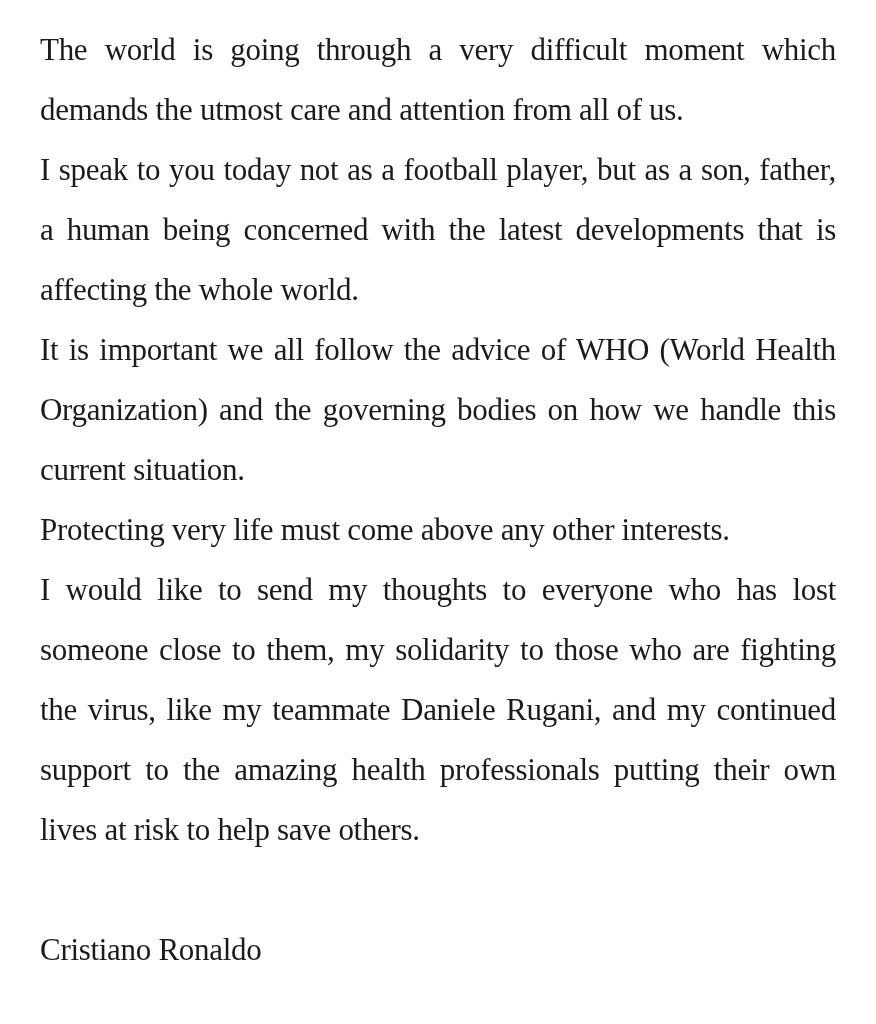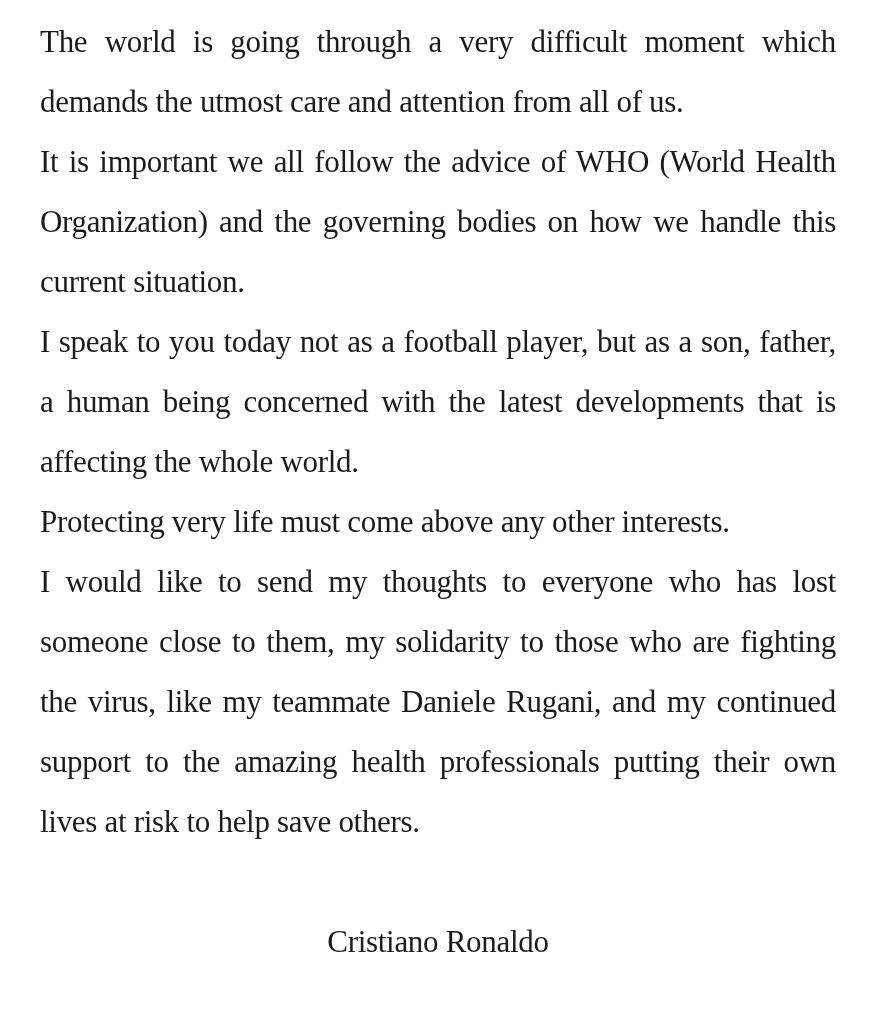--- a/index.html
+++ b/index.html
@@ -14,44 +14,44 @@
   body{
     height:1024px;
     overflow:hidden;
     font-family:"Liberation Serif","DejaVu Serif",serif;
     color:var(--ink);
   }
   .page{
     width:876px;
     height:1024px;
     background:var(--bg);
-    padding:12px 40px 0 40px;
+    padding:20px 40px 0 40px;
   }
   .statement p{
     font-size:31px;
     line-height:60px;
     letter-spacing:-0.3px;
     text-align:justify;
     text-justify:inter-word;
     color:var(--ink);
   }
   .signature{
     font-size:31px;
     line-height:60px;
     letter-spacing:-0.3px;
     margin-top:60px;
-    text-align:center;
+    text-align:left;
     color:var(--ink);
   }
 </style>
 </head>
 <body>
 
 <div class="page">
   <div class="statement">
     <p>The world is going through a very difficult moment which demands the utmost care and attention from all of us.</p>
+    <p>I speak to you today not as a football player, but as a son, father, a human being concerned with the latest developments that is affecting the whole world.</p>
     <p>It is important we all follow the advice of WHO (World Health Organization) and the governing bodies on how we handle this current situation.</p>
-    <p>I speak to you today not as a football player, but as a son, father, a human being concerned with the latest developments that is affecting the whole world.</p>
     <p>Protecting very life must come above any other interests.</p>
     <p>I would like to send my thoughts to everyone who has lost someone close to them, my solidarity to those who are fighting the virus, like my teammate Daniele Rugani, and my continued support to the amazing health professionals putting their own lives at risk to help save others.</p>
   </div>
   <p class="signature">Cristiano Ronaldo</p>
 </div>
 
 </body></html>

